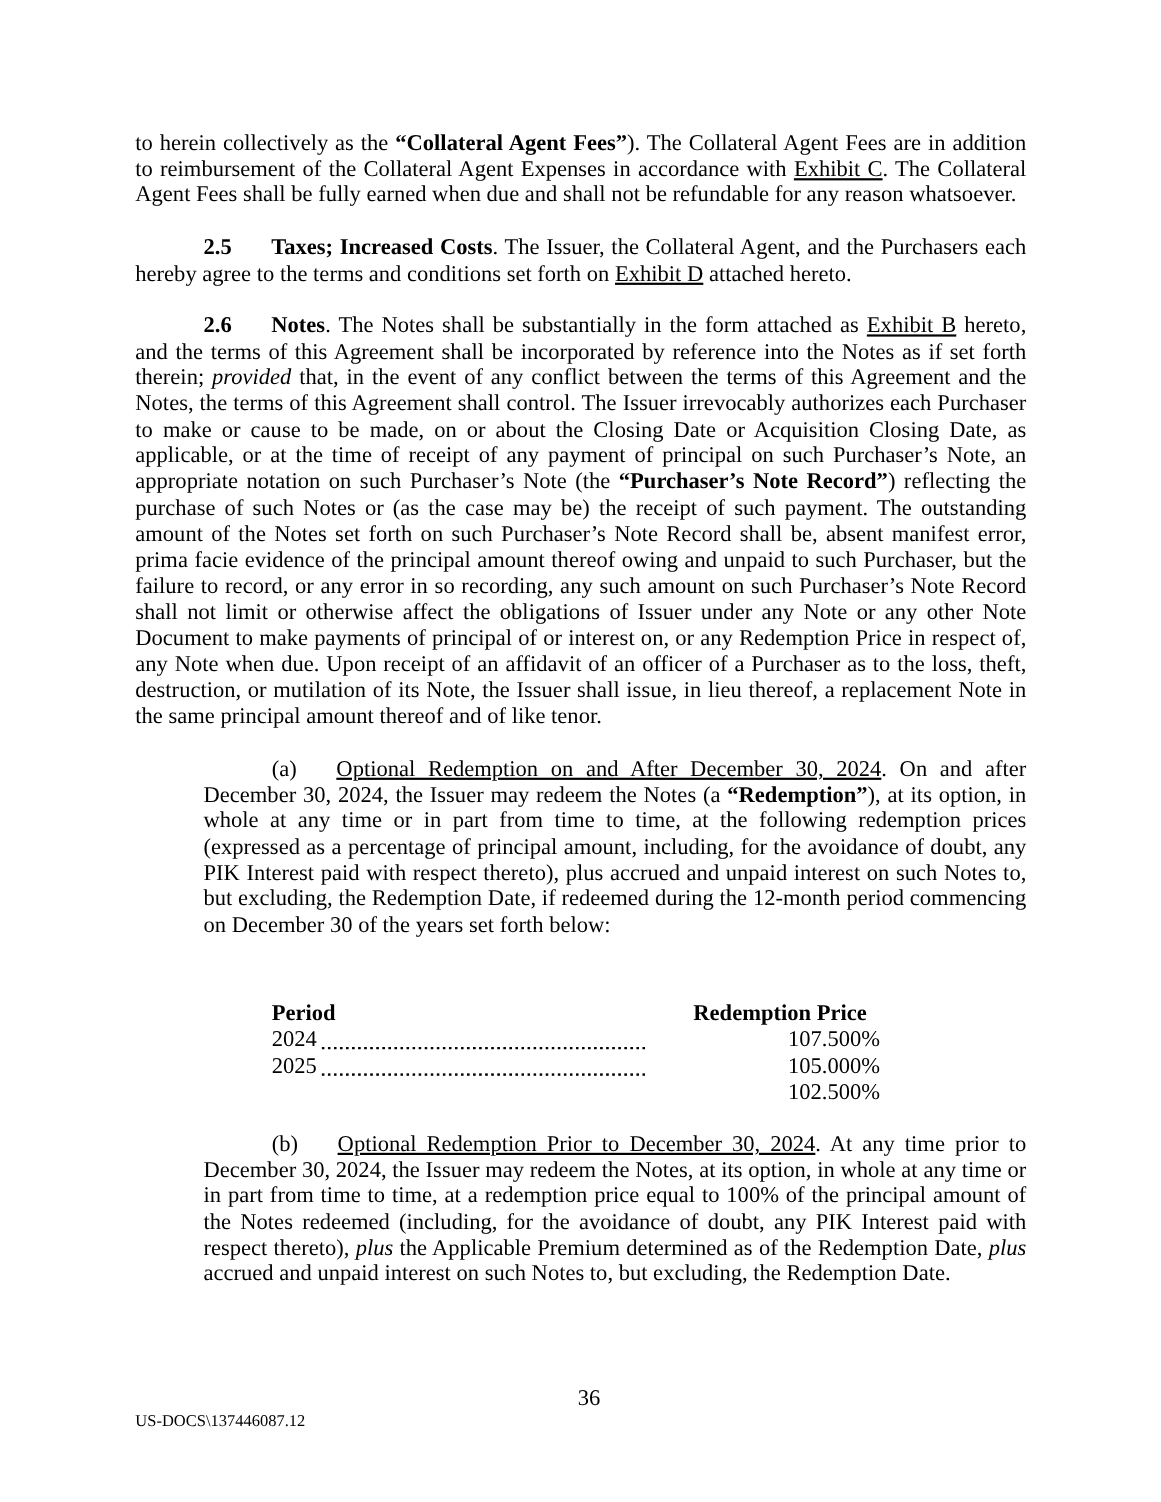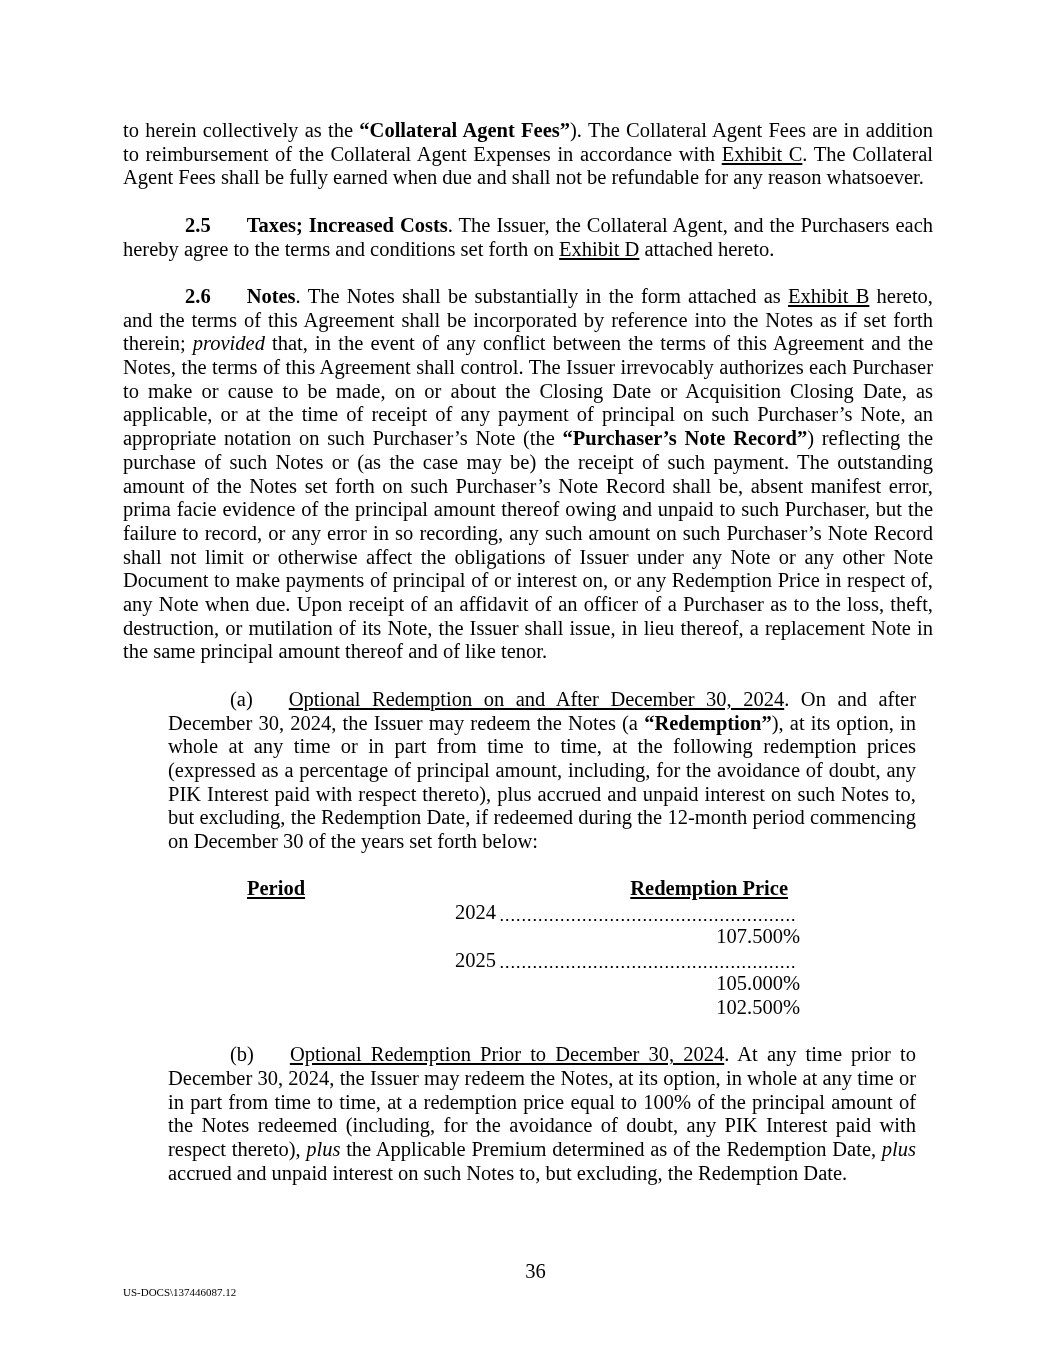--- a/index.html
+++ b/index.html
@@ -18,44 +18,42 @@
     position:absolute;
     left:123px;
     top:119px;
     width:810px;
   }
   .para{
     margin:0 0 23.7px 0;
     text-align:justify;
   }
   .indent{text-indent:62px;}
-  .sub{margin-left:45px;width:748px;}
+  .sub{margin-left:62px;width:748px;}
   .b{font-weight:bold;}
   .u{text-decoration:underline;}
   .i{font-style:italic;}
   .tab{display:inline-block;width:36px;}
   
   .rtable{
     margin:0 0 23.7px 124px;
     width:553px;
   }
   .t-head{
     display:flex;
     justify-content:space-between;
     align-items:baseline;
   }
   .t-h1,.t-h2{
     font-weight:bold;
-    text-decoration:underline;
   }
-  .t-h2{padding-right:12px;}
+  .t-h2{padding-right:12px;margin-top:33px;}
   .t-row{
     display:flex;
-    align-items:flex-end;
-    flex-direction:column;
+    align-items:center;
   }
   .t-cell1{
     width:345px;
     display:flex;
     align-items:baseline;
   }
   .leader{
     flex:1 1 auto;
     align-self:flex-end;
     height:4px;
@@ -74,21 +72,21 @@
     top:1260px;
     left:0;
     right:0;
     text-align:center;
     padding-left:16px;
   }
   .doc-id{
     position:absolute;
     top:1284px;
     left:123px;
-    font-size:11px;
+    font-size:15px;
     line-height:16px;
   }
 </style>
 </head>
 <body>
 
 <div class="page">
   <div class="content">
 
     <p class="para"><span class="">to herein collectively as the </span><span class="b">“Collateral Agent Fees”</span><span class="">). The Collateral Agent Fees are in addition to reimbursement of the Collateral Agent Expenses in accordance with </span><span class="u">Exhibit C</span><span class="">. The Collateral Agent Fees shall be fully earned when due and shall not be refundable for any reason whatsoever.</span></p>

